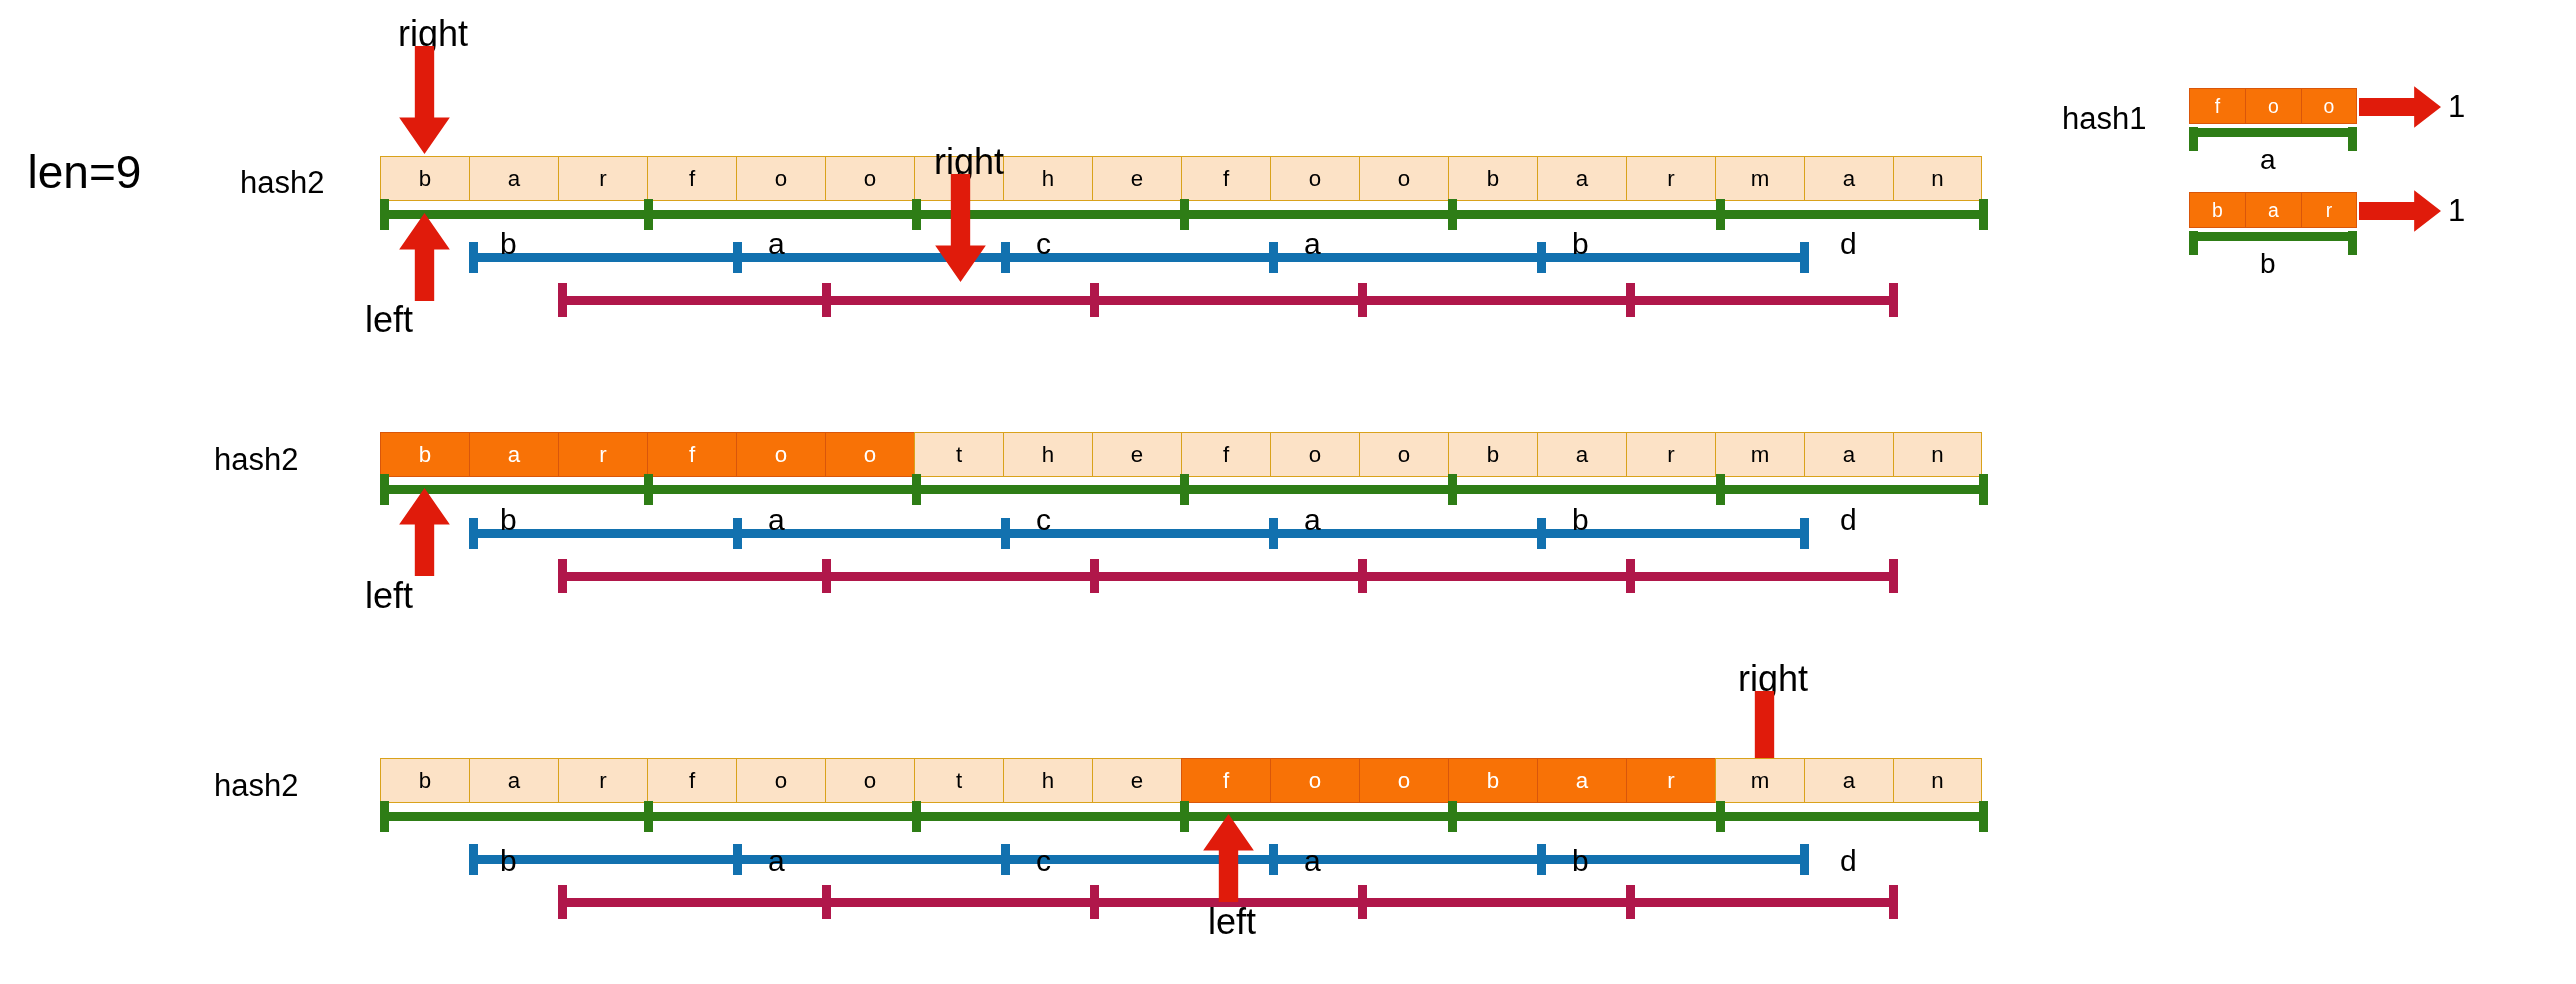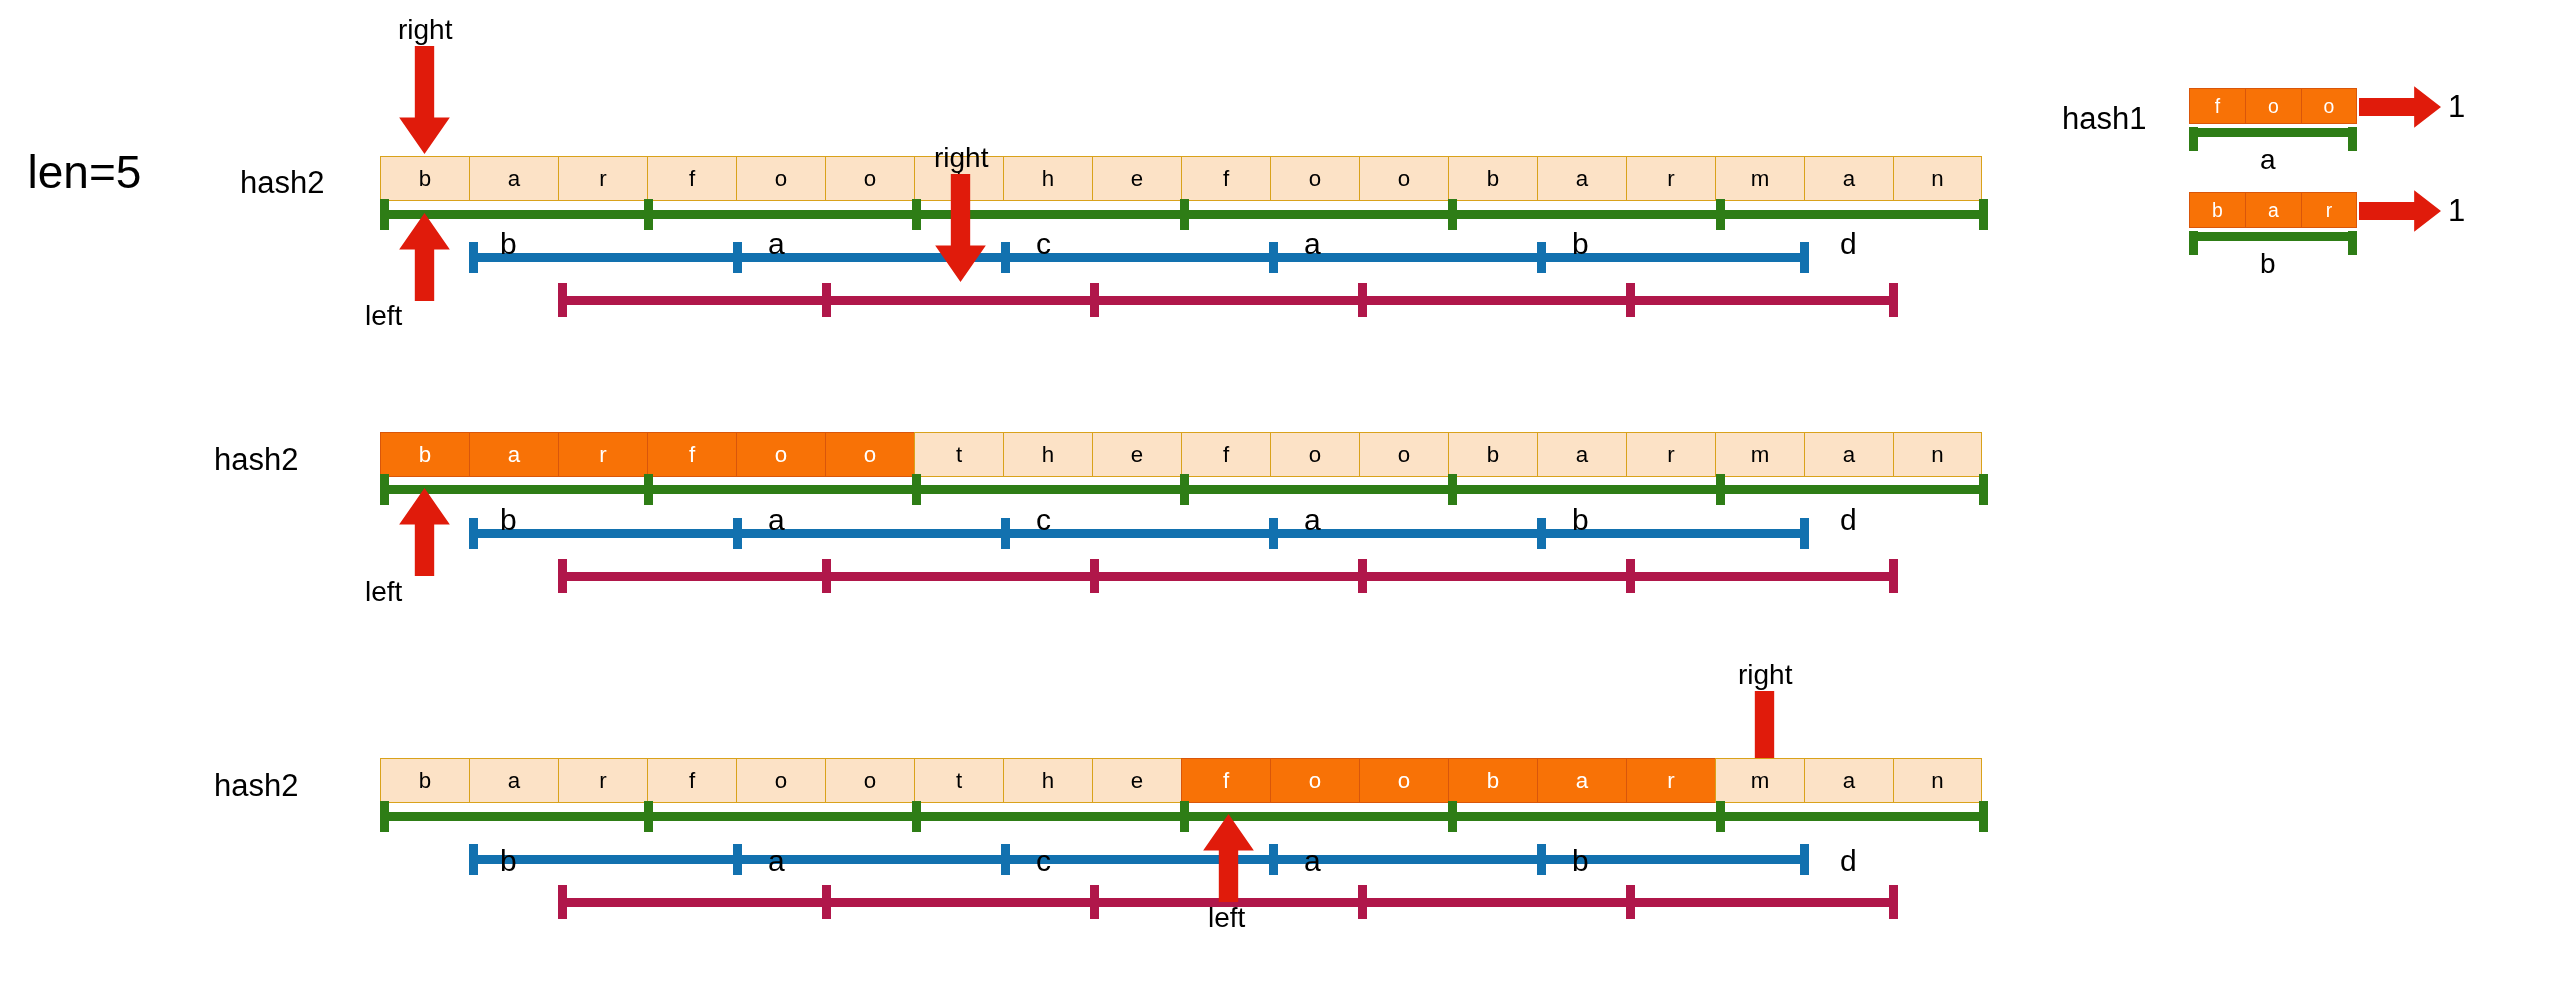--- a/index.html
+++ b/index.html
@@ -29,21 +29,21 @@
     line-height: 1;
     letter-spacing: 0px;
     white-space: nowrap;
   }
   .label-hash {
     font-size: 31px;
     line-height: 1;
     white-space: nowrap;
   }
   .label-arrow {
-    font-size: 28px;
+    font-size: 36px;
     line-height: 1;
     white-space: nowrap;
   }
   .label-seg {
     font-size: 30px;
     line-height: 1;
     white-space: nowrap;
   }
   .label-hashval {
     font-size: 31px;
@@ -136,21 +136,21 @@
   .arrow {
     position: absolute;
   }
   .arrow svg { display: block; }
 </style>
 </head>
 <body>
 
 <div id="stage">
 
-  <div class="abs label-len" style="left:27.5px; top:149px;">len=5</div>
+  <div class="abs label-len" style="left:27.5px; top:149px;">len=9</div>
 
   <div class="abs label-hash" style="left:240px; top:167px;">hash2</div>
 
   <div class="abs label-arrow" style="left:398px; top:16.4px;">right</div>
   <div class="arrow" style="left:399px; top:46px;">
     <svg width="51" height="108" viewBox="0 0 68 145">
       <polygon points="21,0 47,0 47,96 68,96 34,145 0,96 21,96" fill="#E01B0B"></polygon>
     </svg>
   </div>
 

